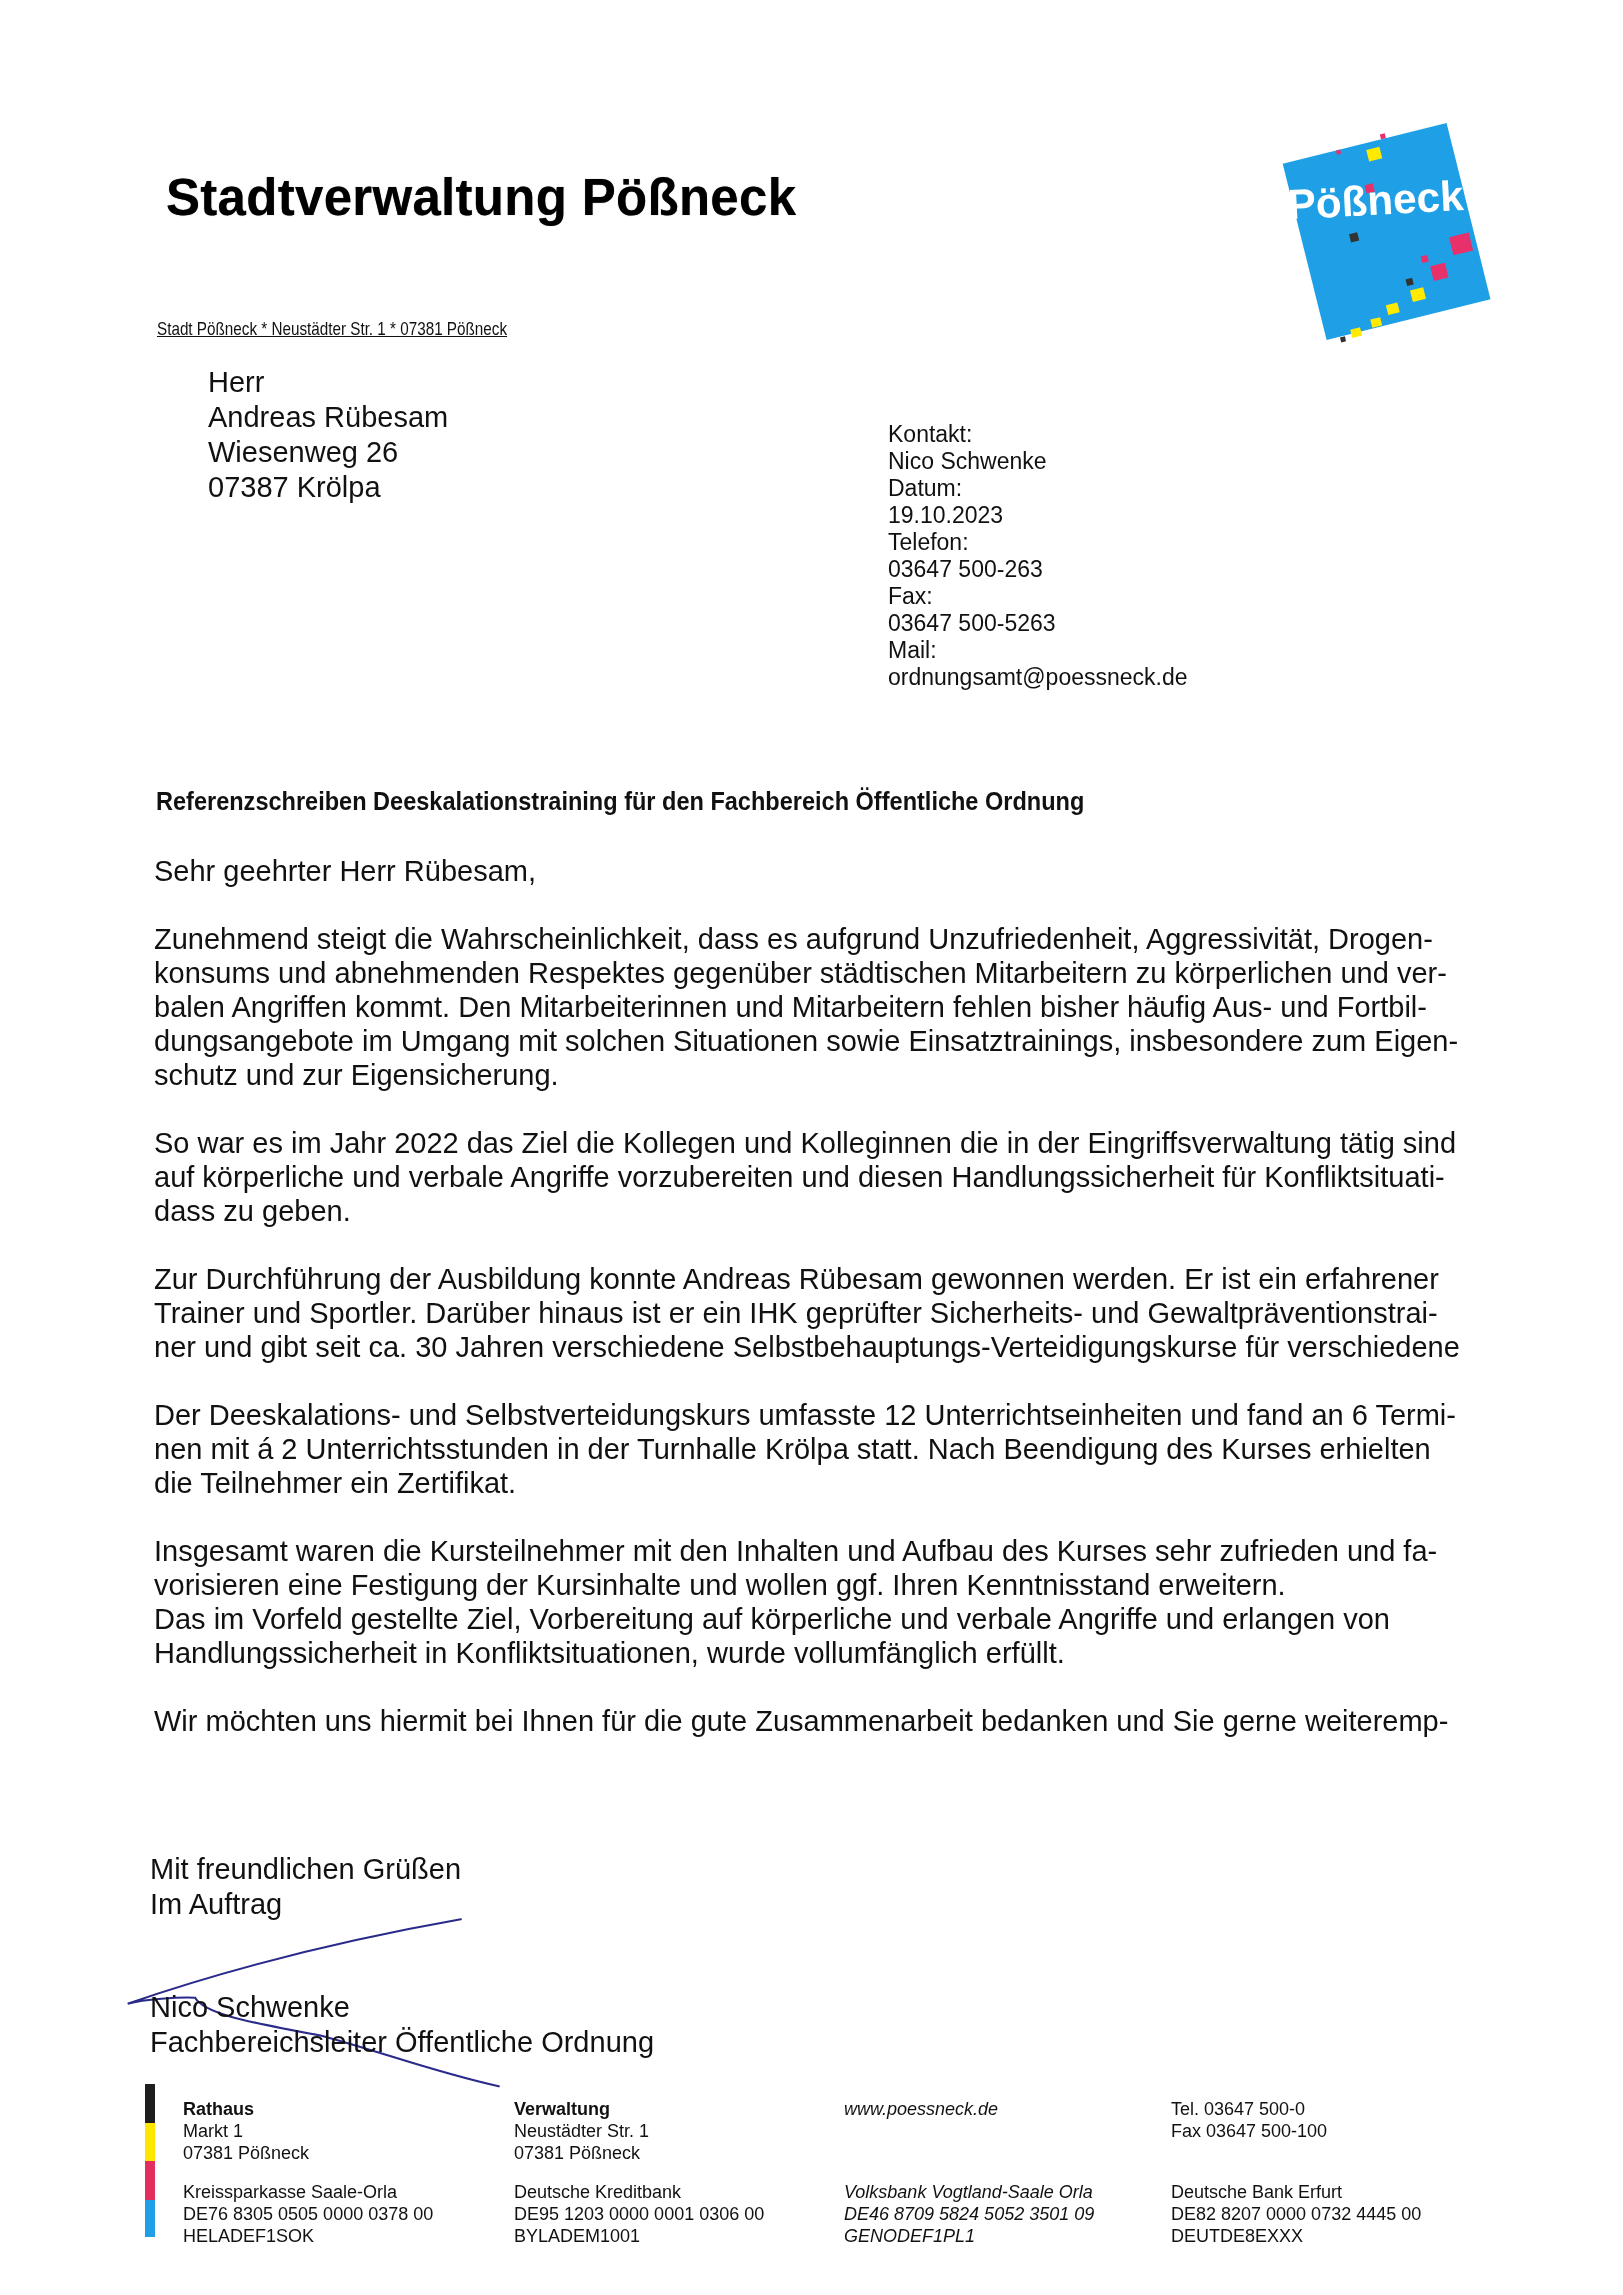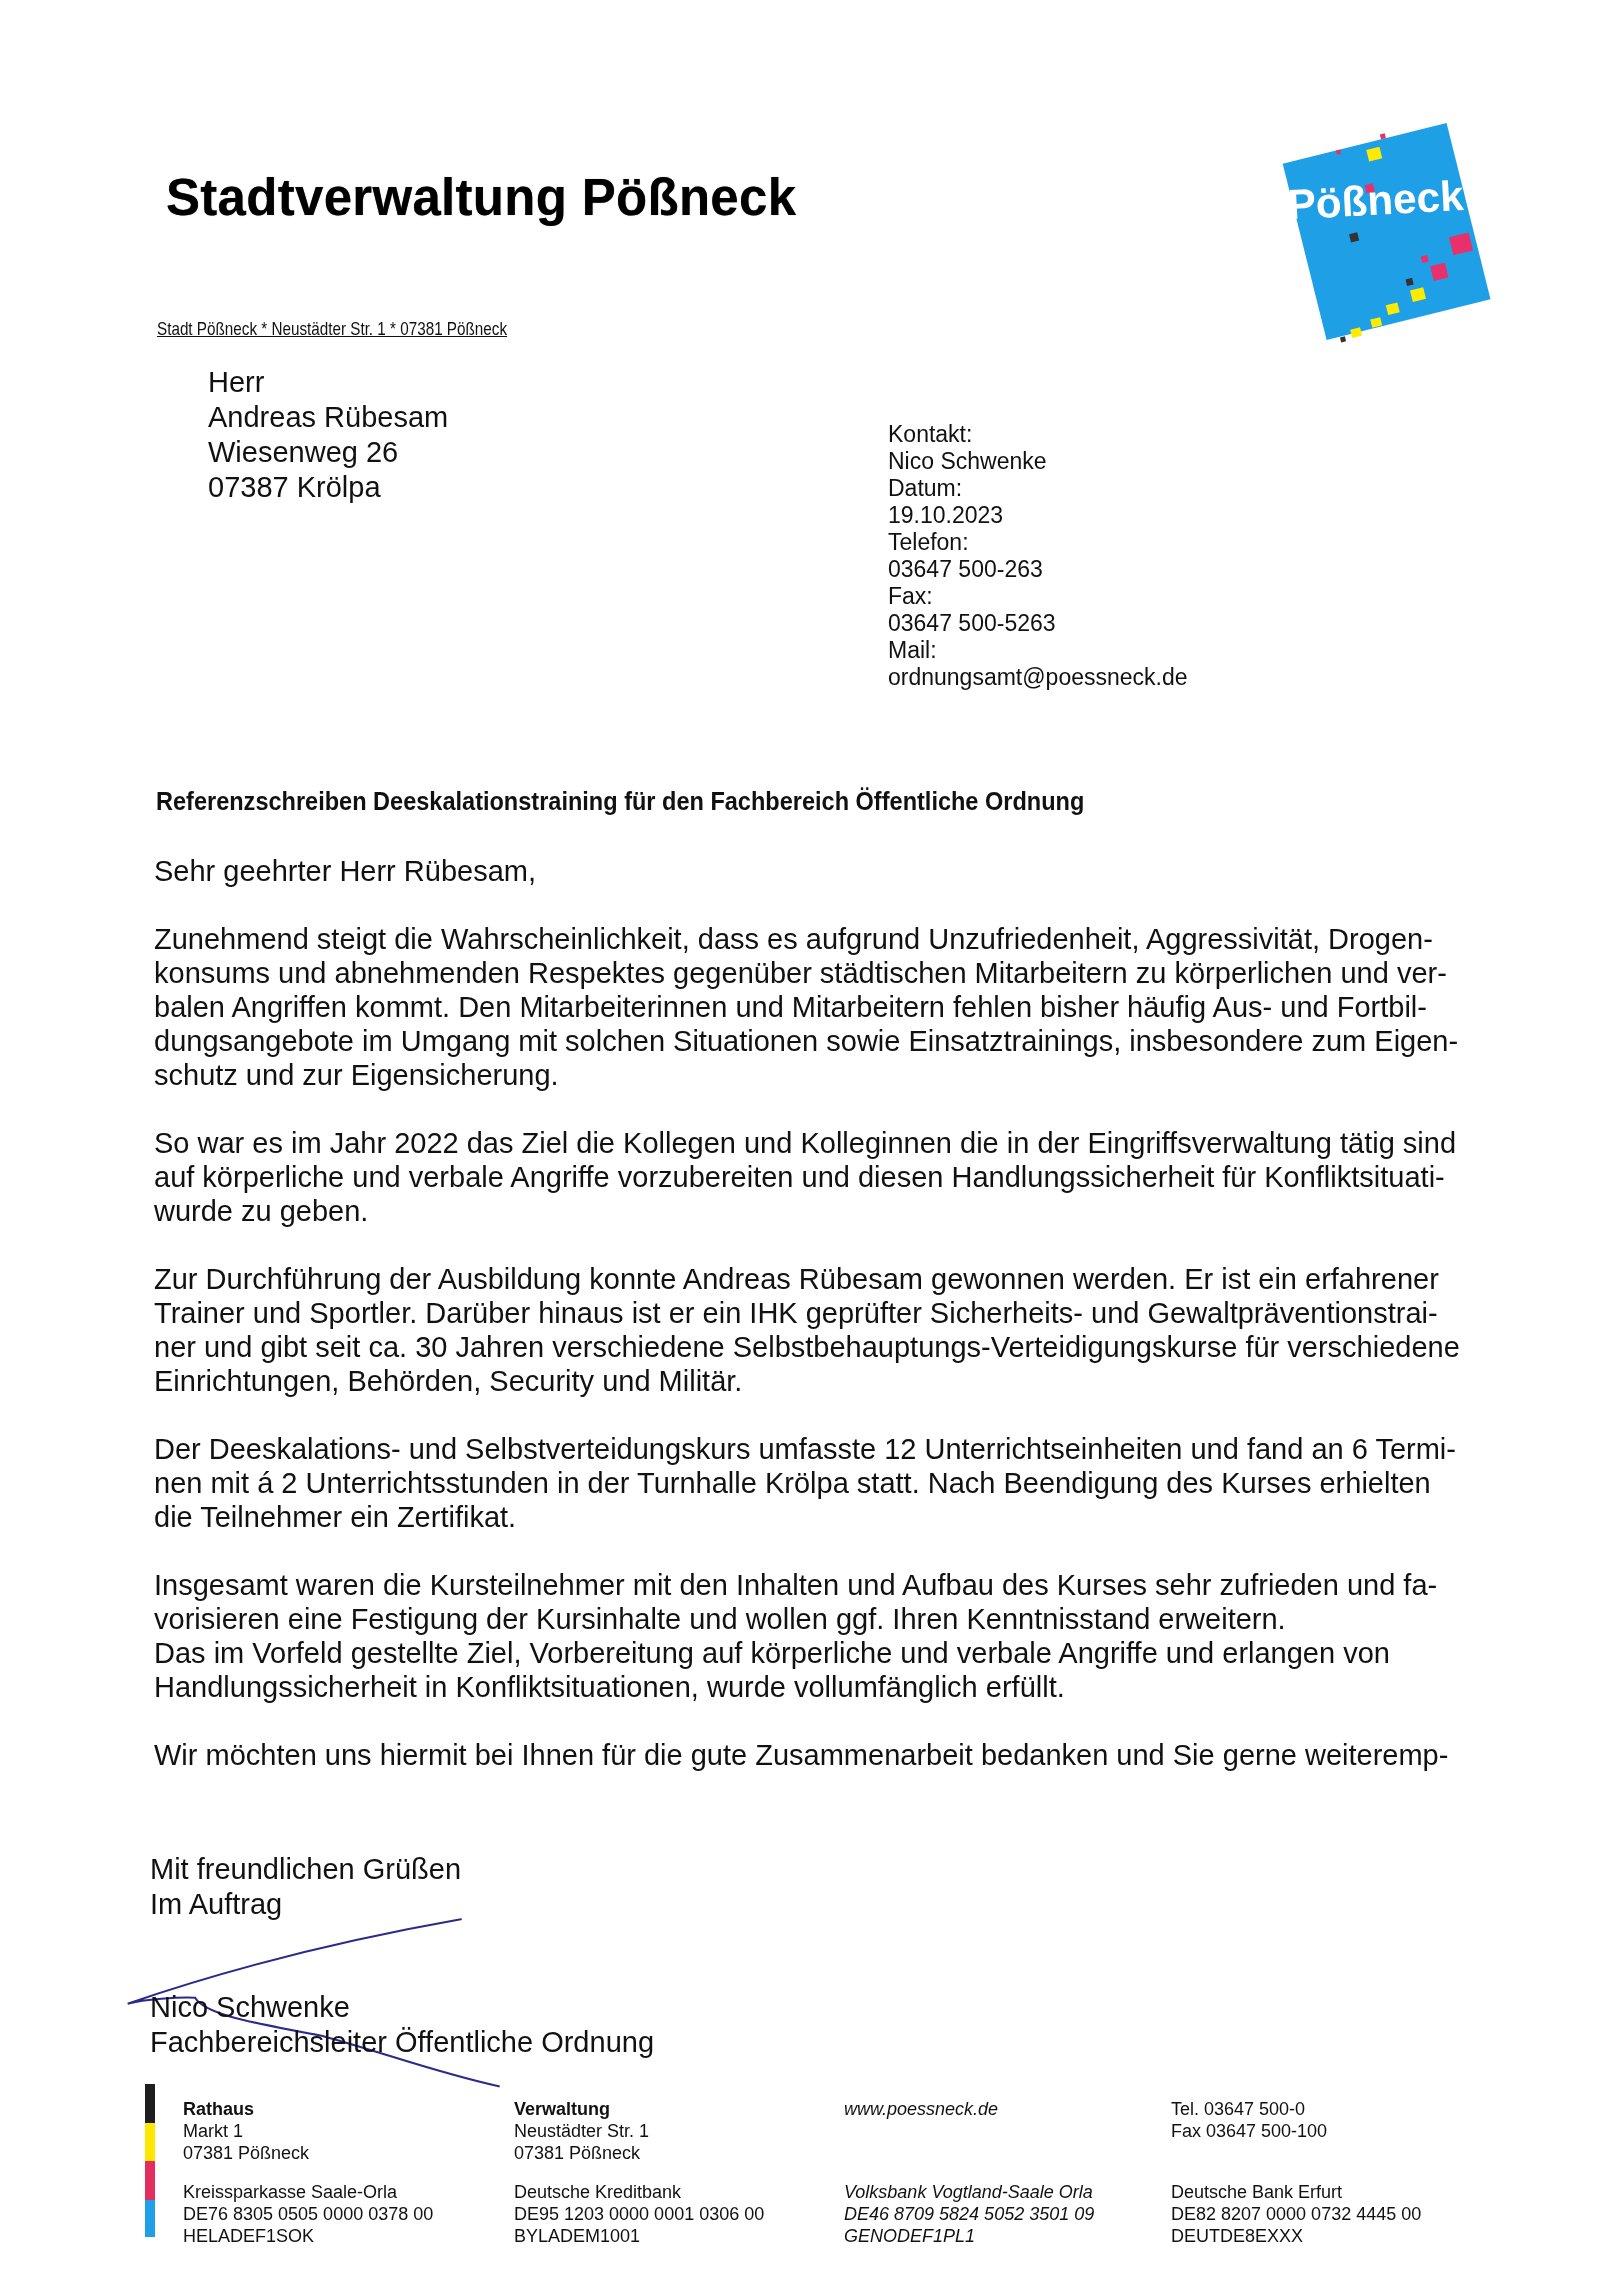--- a/index.html
+++ b/index.html
@@ -110,27 +110,26 @@
   <p>
     <span class="line">Zunehmend steigt die Wahrscheinlichkeit, dass es aufgrund Unzufriedenheit, Aggressivität, Drogen-</span>
     <span class="line">konsums und abnehmenden Respektes gegenüber städtischen Mitarbeitern zu körperlichen und ver-</span>
     <span class="line">balen Angriffen kommt. Den Mitarbeiterinnen und Mitarbeitern fehlen bisher häufig Aus- und Fortbil-</span>
     <span class="line">dungsangebote im Umgang mit solchen Situationen sowie Einsatztrainings, insbesondere zum Eigen-</span>
     <span class="line">schutz und zur Eigensicherung.</span>
   </p>
   <p>
     <span class="line">So war es im Jahr 2022 das Ziel die Kollegen und Kolleginnen die in der Eingriffsverwaltung tätig sind</span>
     <span class="line">auf körperliche und verbale Angriffe vorzubereiten und diesen Handlungssicherheit für Konfliktsituati-</span>
-    <span class="line">wurde zu geben.</span>
+    <span class="line">dass zu geben.</span>
   </p>
   <p>
     <span class="line">Zur Durchführung der Ausbildung konnte Andreas Rübesam gewonnen werden. Er ist ein erfahrener</span>
     <span class="line">Trainer und Sportler. Darüber hinaus ist er ein IHK geprüfter Sicherheits- und Gewaltpräventionstrai-</span>
     <span class="line">ner und gibt seit ca. 30 Jahren verschiedene Selbstbehauptungs-Verteidigungskurse für verschiedene</span>
-    <span class="line">Einrichtungen, Behörden, Security und Militär.</span>
   </p>
   <p>
     <span class="line">Der Deeskalations- und Selbstverteidungskurs umfasste 12 Unterrichtseinheiten und fand an 6 Termi-</span>
     <span class="line">nen mit á 2 Unterrichtsstunden in der Turnhalle Krölpa statt. Nach Beendigung des Kurses erhielten</span>
     <span class="line">die Teilnehmer ein Zertifikat.</span>
   </p>
   <p>
     <span class="line">Insgesamt waren die Kursteilnehmer mit den Inhalten und Aufbau des Kurses sehr zufrieden und fa-</span>
     <span class="line">vorisieren eine Festigung der Kursinhalte und wollen ggf. Ihren Kenntnisstand erweitern.</span>
     <span class="line">Das im Vorfeld gestellte Ziel, Vorbereitung auf körperliche und verbale Angriffe und erlangen von</span>

